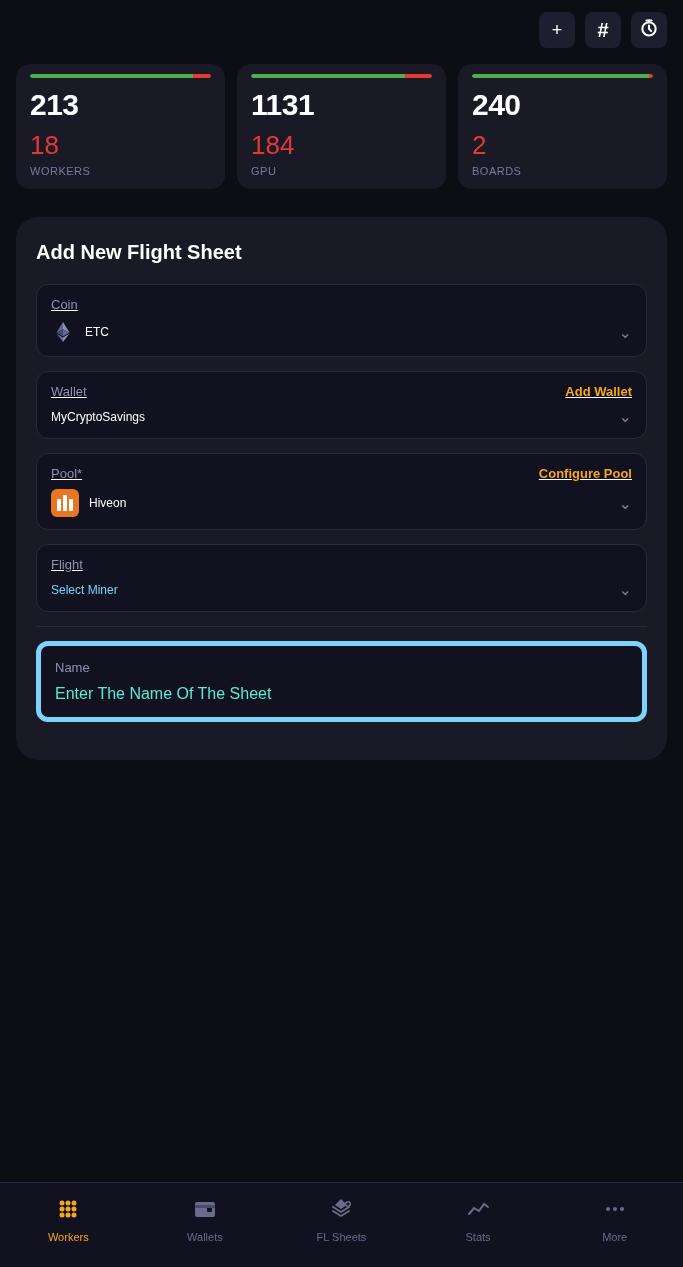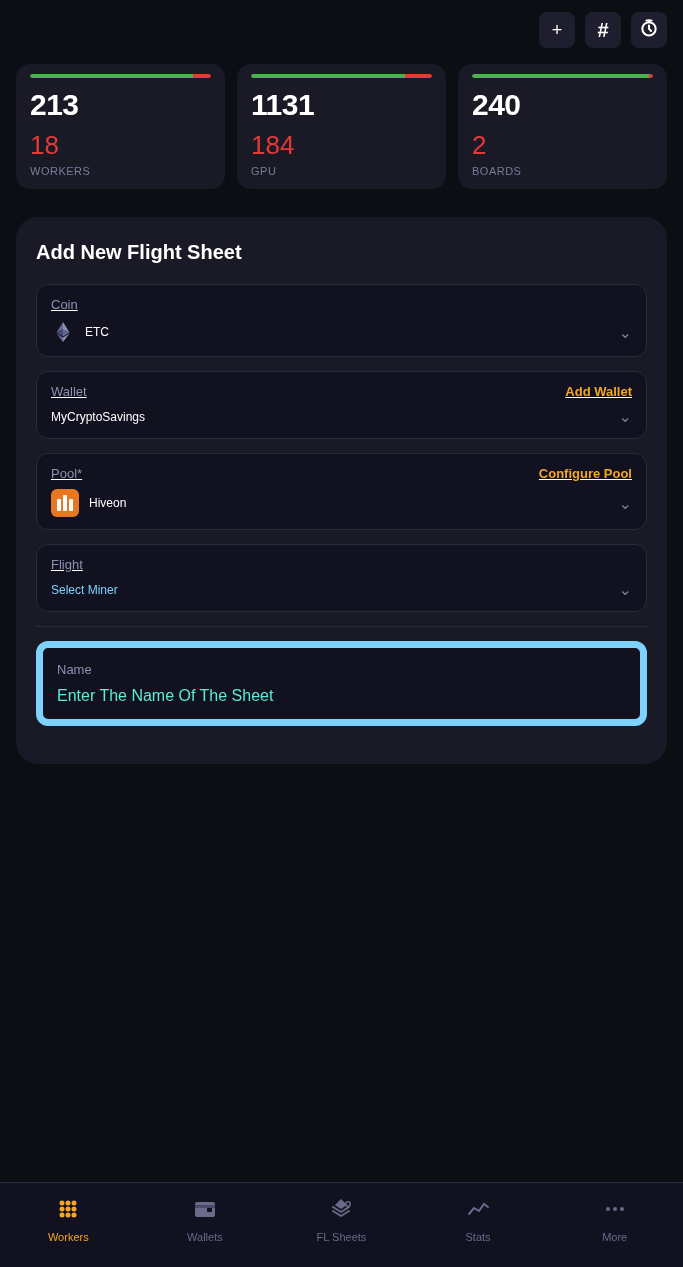--- a/index.html
+++ b/index.html
@@ -179,21 +179,21 @@
       background: #2a2a3e;
       margin: 10px 0 14px;
     }
 
     
     .name-field {
       background: #111120;
       border-radius: 12px;
       padding: 14px 14px;
       margin-bottom: 14px;
-      border: 7px solid #7dd3fc;
+      border: 5px solid #7dd3fc;
     }
 
     .name-field-label {
       font-size: 13px;
       font-weight: 500;
       color: #9090b0;
       margin-bottom: 10px;
     }
 
     .name-field-input {

